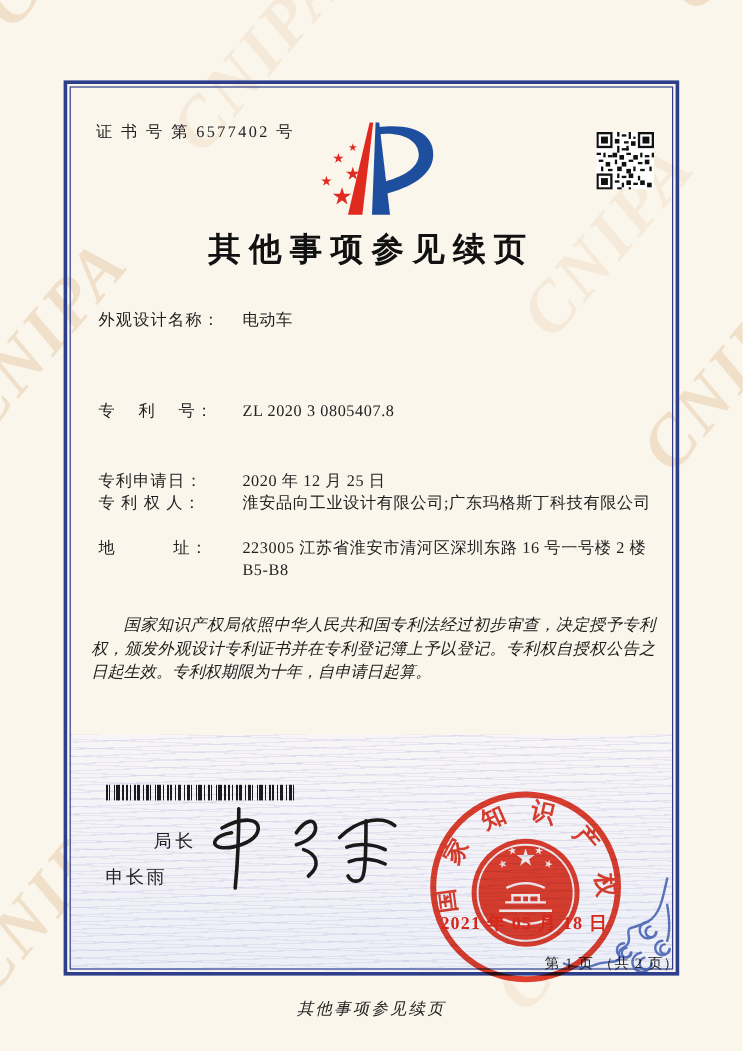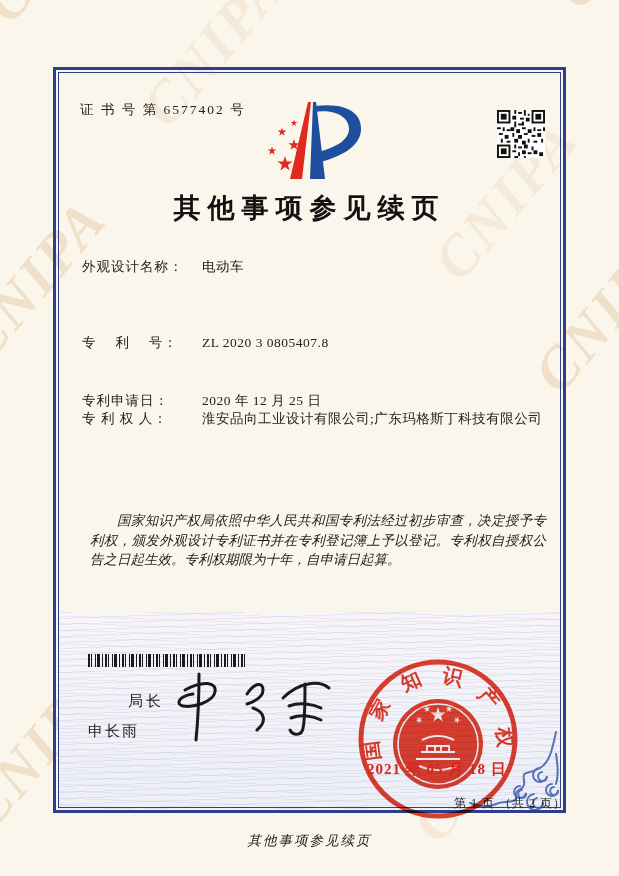--- a/index.html
+++ b/index.html
@@ -49,21 +49,21 @@
   }
   
   .row{position:absolute;left:82px;font-size:13.5px;z-index:3;white-space:nowrap;}
   .lbl{display:inline-block;width:120px;letter-spacing:1px;}
   .val{letter-spacing:.5px;}
   .val.wrap{display:inline-block;width:345px;white-space:normal;vertical-align:top;line-height:18px;}
   .pair2{position:absolute;left:318px;top:0;}
   
   .paras{position:absolute;left:76px;top:511px;width:470px;z-index:3;}
   .paras p{
-    margin:0 0 1px 14px;text-indent:2em;font-size:13.5px;line-height:19.5px;
+    margin:0 0 1px 0;text-indent:2em;font-size:13.5px;line-height:19.5px;
     text-align:justify;font-style:italic;color:#1c1c1c;
   }
   
   .barcode{
     position:absolute;left:88px;top:654px;width:158px;height:13px;z-index:3;
     background:repeating-linear-gradient(90deg,
       #1b1b1b 0 2px, rgba(0,0,0,0) 2px 3px,
       #1b1b1b 3px 4px, rgba(0,0,0,0) 4px 7px,
       #1b1b1b 7px 8px, rgba(0,0,0,0) 8px 9px,
       #1b1b1b 9px 12px, rgba(0,0,0,0) 12px 14px,
@@ -192,20 +192,23 @@
   </div>
   <div class="row" style="top:334px;">
     <span class="lbl">专　 利　 号：</span><span class="val">ZL 2020 3 0805407.8</span>
   </div>
   <div class="row" style="top:392px;">
     <span class="lbl">专利申请日：</span><span class="val">2020 年 12 月 25 日</span>
   </div>
   <div class="row" style="top:410px;">
     <span class="lbl">专 利 权 人：</span><span class="val">淮安品向工业设计有限公司;广东玛格斯丁科技有限公司</span>
   </div>
+  <div class="row" style="top:448px;">
+    <span class="lbl" style="vertical-align:top;">地　　　 址：</span><span class="val wrap">223005 江苏省淮安市清河区深圳东路 16 号一号楼 2 楼 B5-B8</span>
+  </div>
 
   <div class="paras">
     <p>国家知识产权局依照中华人民共和国专利法经过初步审查，决定授予专利权，颁发外观设计专利证书并在专利登记簿上予以登记。专利权自授权公告之日起生效。专利权期限为十年，自申请日起算。</p>
   </div>
 
   <div class="barcode"></div>
 
   <div class="sig-role">局长</div>
   <div class="sig-name">申长雨</div>
   <svg class="sig-hand" width="180" height="80" viewBox="0 0 180 80">

